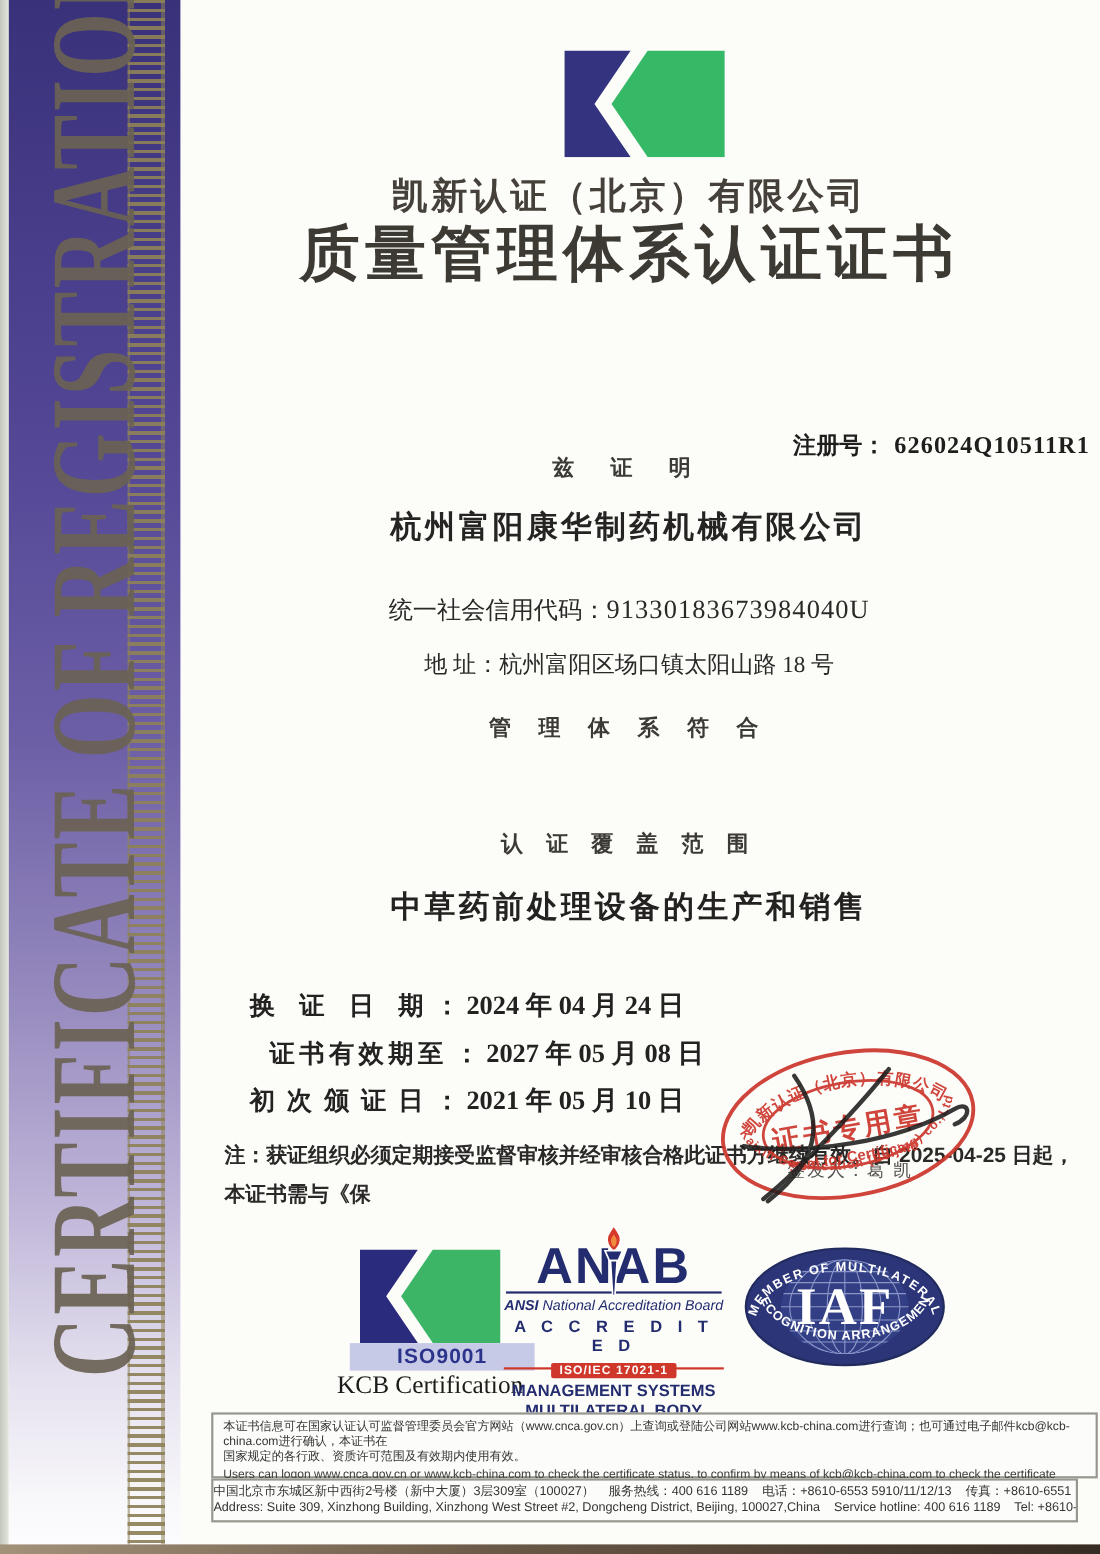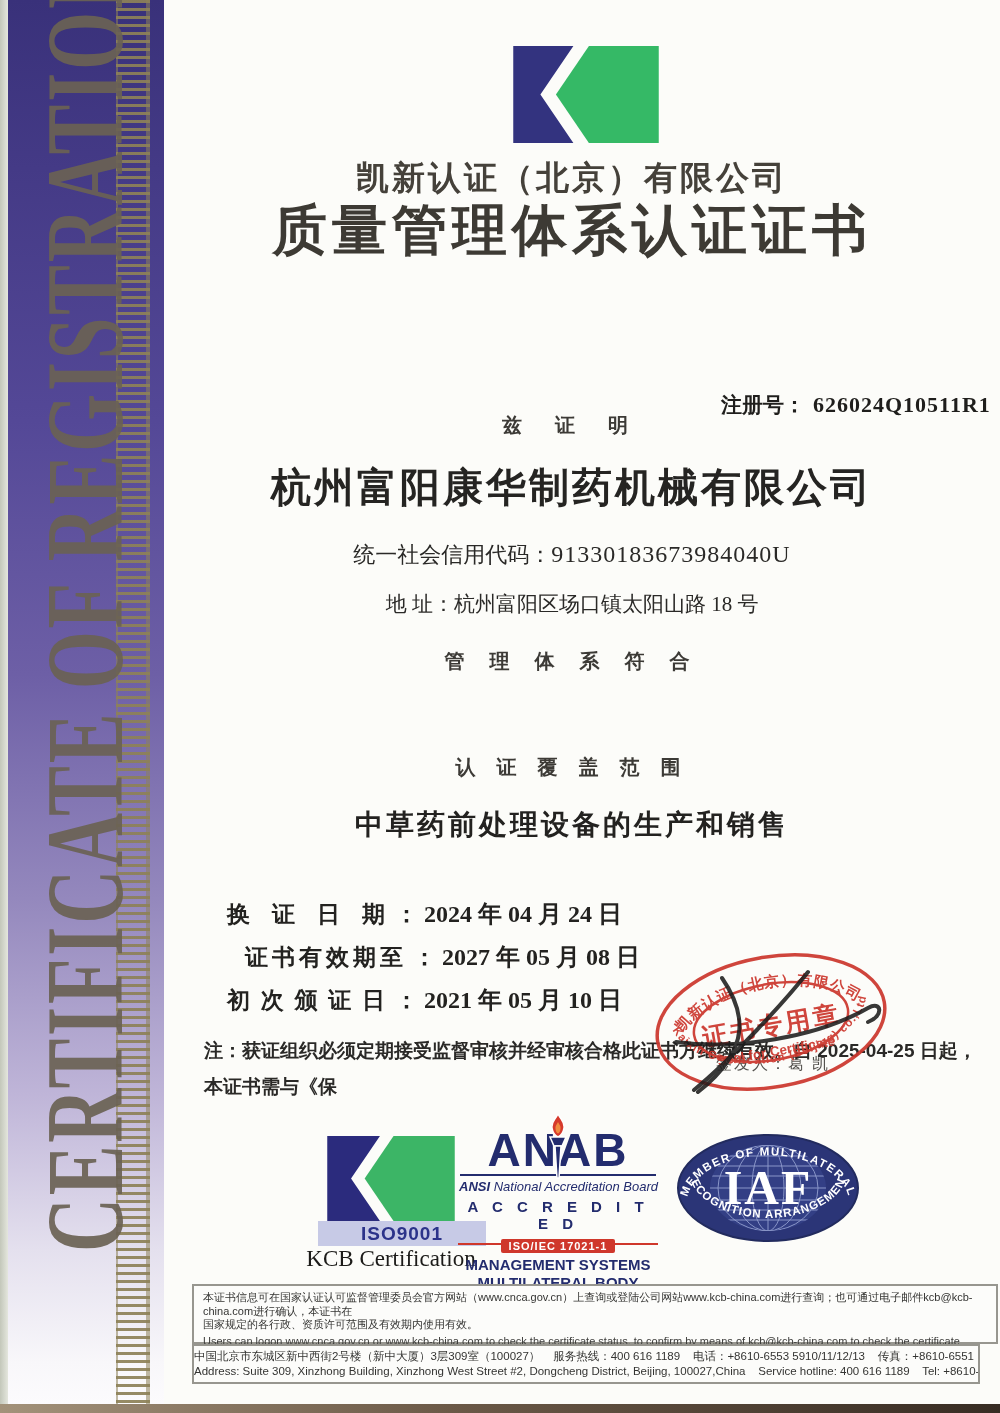--- a/index.html
+++ b/index.html
@@ -26,21 +26,21 @@
     font-size:110px;letter-spacing:4px;color:rgba(106,98,84,.92);}
 
   
   .klogo{display:block;}
 
   #org-name{top:156px;font-size:33px;font-weight:bold;letter-spacing:3px;color:#45413a;}
   #cert-title{top:194px;font-size:55px;font-weight:bold;letter-spacing:5px;color:#3d3a34;}
   #reg-line{left:700px;top:366px;font-size:21px;font-weight:bold;color:#1f1e1c;white-space:pre;}
   #reg-line .num{font-size:22px;letter-spacing:1px;margin-left:8px;}
   #certify{top:412px;font-size:20px;letter-spacing:14px;color:#3c3a36;font-weight:bold;}
-  #company{top:460px;font-size:40px;font-weight:bold;letter-spacing:3px;color:#252422;}
+  #company{top:460px;font-size:28px;font-weight:bold;letter-spacing:3px;color:#252422;}
   #credit{top:540px;font-size:22px;color:#2a2927;}
   #credit .val{font-size:24px;letter-spacing:1px;}
   #addr{top:590px;font-size:21px;color:#2a2927;}
   #conform{top:648px;font-size:20px;letter-spacing:10px;color:#3c3a36;font-weight:bold;}
   #standard{top:690px;font-size:32px;font-weight:bold;color:#232220;letter-spacing:1px;}
   #scope-label{top:754px;font-size:20px;letter-spacing:8px;color:#3c3a36;font-weight:bold;}
   #scope{top:806px;font-size:28px;font-weight:bold;letter-spacing:3px;color:#232220;}
 
   .date-row{position:absolute;left:227px;white-space:nowrap;color:#232220;}
   .date-row .lbl{display:inline-block;width:158px;font-size:23px;font-weight:bold;text-align:justify;text-align-last:justify;}
@@ -48,21 +48,21 @@
   .date-row .val{font-size:24px;font-weight:600;font-family:"Liberation Serif","DejaVu Serif",serif;}
 
   #note{left:204px;top:1033px;width:780px;font-size:19px;font-weight:600;color:#2a2927;line-height:36px;}
   #note .l2{padding-left:38px;}
   #signer{left:716px;top:1054px;font-size:16px;color:#53514d;letter-spacing:2px;}
 
   
   #anab{left:458px;top:1126px;width:200px;text-align:center;color:#232c6e;}
   #anab-word{font-size:46px;font-weight:bold;letter-spacing:2px;line-height:48px;position:relative;}
   #anab-rule{border-bottom:2px solid #232c6e;margin:0 2px;}
-  #anab-ansi{font-size:13px;font-style:italic;margin-top:3px;white-space:nowrap;text-align:right;}
+  #anab-ansi{font-size:13px;font-style:italic;margin-top:3px;white-space:nowrap;}
   #anab-ansi b{font-weight:bold;}
   #anab-accr{font-size:15px;font-weight:bold;letter-spacing:5px;margin-top:4px;}
   #anab-chip-row{position:relative;margin-top:4px;height:16px;}
   #anab-chip-row .line{position:absolute;left:0;right:0;top:7px;border-top:2px solid #cf372b;}
   #anab-chip{position:relative;display:inline-block;background:#cf372b;color:#fff;font-size:11px;font-weight:bold;
     padding:1px 8px;border-radius:2px;letter-spacing:1px;}
   #anab-msc{font-size:15px;font-weight:bold;line-height:18px;margin-top:4px;}
 
   
   #kcb-bar{left:318px;top:1221px;width:168px;height:25px;background:#c7cae6;color:#2c338a;

